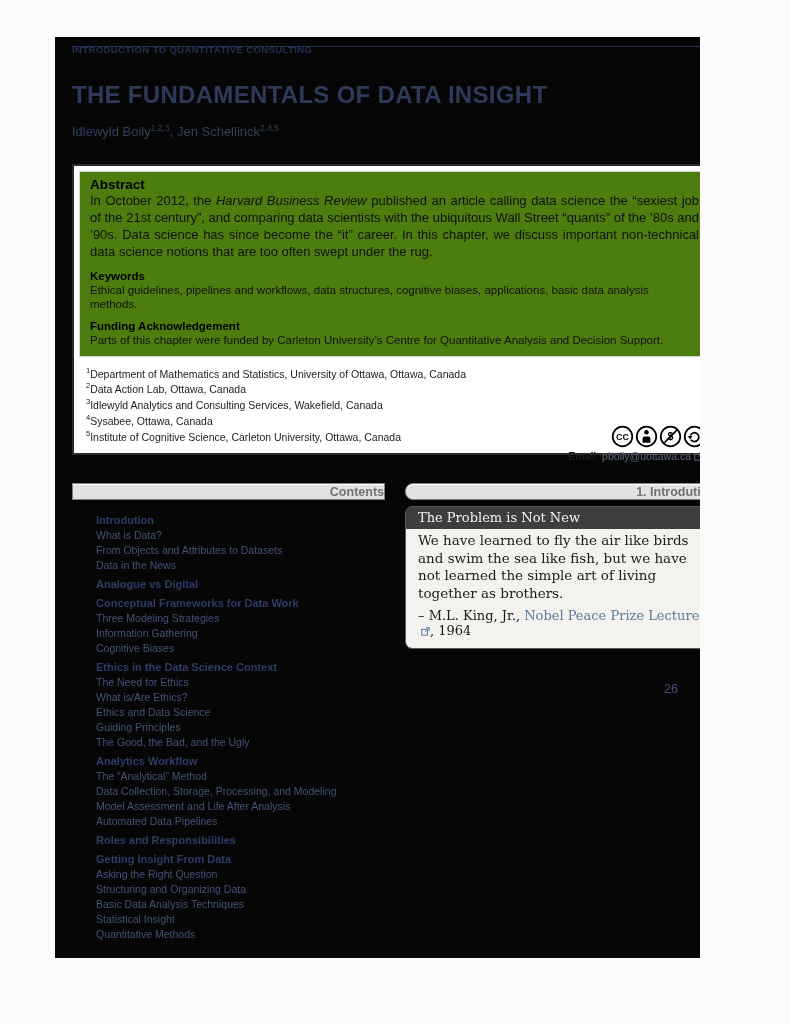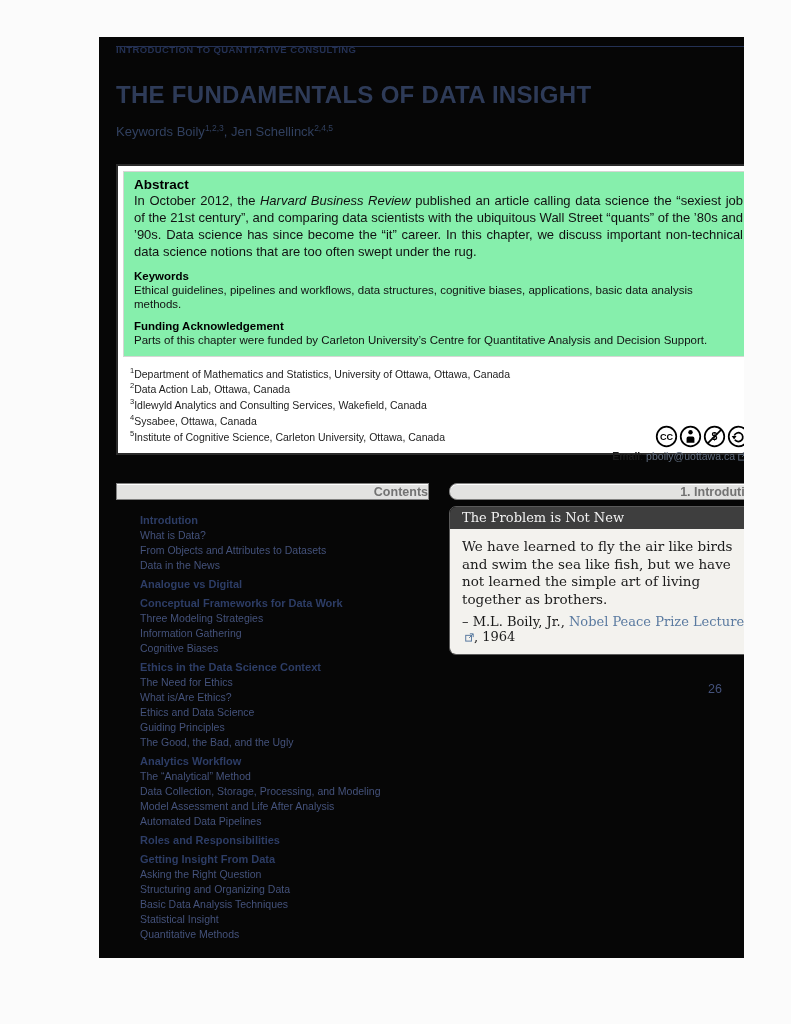--- a/index.html
+++ b/index.html
@@ -1,33 +1,33 @@
 <!DOCTYPE html>
 <html><head>
 <meta charset="utf-8">
 <style>
   html,body{margin:0;padding:0;background:#fbfbfb;}
   .canvas{position:relative;width:700px;height:1024px;background:#fbfbfb;overflow:hidden;
-          font-family:"Liberation Sans",sans-serif;margin-left:44px;}
+          font-family:"Liberation Sans",sans-serif;}
   .page{position:absolute;left:55px;top:37px;width:662px;height:921px;background:#060606;}
 
   
   .running-header{position:absolute;left:17px;top:2px;width:645px;height:14px;}
   .rh-line{position:absolute;left:0;top:7px;width:645px;height:1px;background:#2a3a63;opacity:.85;}
   .rh-text{position:relative;font-size:9.5px;font-weight:bold;letter-spacing:.4px;color:#243154;}
 
   .title{position:absolute;left:17px;top:44px;margin:0;font-size:24px;font-weight:bold;
          letter-spacing:.3px;color:#2e3b58;}
   .authors{position:absolute;left:17px;top:86px;font-size:13px;color:#31405f;}
   .authors sup{font-size:8.5px;}
 
   
   .abstract-card{position:absolute;left:17px;top:127px;width:641px;height:287px;background:#ffffff;
                  border:2px solid #2a2a2a;}
-  .abstract-panel{margin:5px 5px 0 5px;background:#86efac;border:1px solid #d6d6d4;padding:5px 10px 8px 10px;}
+  .abstract-panel{margin:5px 5px 0 5px;background:#4d7c0f;border:1px solid #d6d6d4;padding:5px 10px 8px 10px;}
   .abs-heading{font-size:13.5px;font-weight:bold;color:#000;margin:0 0 1px 0;}
   .abs-text{margin:0;font-size:13px;line-height:1.3;color:#111;text-align:justify;}
   .kw-heading{font-size:11.5px;font-weight:bold;color:#000;margin:9px 0 1px 0;}
   .kw-text{margin:0;font-size:11.5px;line-height:1.25;color:#111;}
   .footnotes{padding:9px 12px 0 12px;font-size:10.5px;line-height:1.45;color:#1c1c1c;}
   .fn-row sup{font-size:7.5px;}
   .email-line{padding:6px 12px 0 12px;font-size:10.5px;color:#1c1c1c;text-align:right;}
   .email-link{color:#5f6b7d;text-decoration:none;}
   .ext-icon{display:inline-block;vertical-align:-1px;margin-left:3px;}
   .cc-row{position:absolute;right:9px;bottom:5px;display:flex;gap:1px;}
@@ -43,41 +43,41 @@
   
   .toc{position:absolute;left:41px;top:476px;width:295px;}
   .toc-item{font-size:10.5px;line-height:15px;color:#44527b;cursor:pointer;}
   .toc-item.section{font-size:11px;font-weight:bold;color:#2d3d66;margin-top:4px;}
   .toc-item.section:first-child{margin-top:0;}
 
   
   .quote-box{position:absolute;left:350px;top:469px;width:310px;border-radius:7px;overflow:hidden;
              border:1px solid #5a5a5a;font-family:"DejaVu Serif",serif;}
   .quote-header{background:#3e3e3e;color:#f2f2f2;font-size:13px;padding:3px 12px 4px 12px;}
-  .quote-body{background:#f3f2ee;padding:9px 12px 10px 12px;}
+  .quote-body{background:#f3f2ee;padding:3px 12px 10px 12px;}
   .quote-text{margin:0;font-size:13.5px;line-height:1.3;color:#1b1b1b;}
   .quote-attr{margin:6px 0 0 0;font-size:13px;color:#1b1b1b;}
   .doc-link{color:#5a7aa0;text-decoration:none;}
 
   .page-number{position:absolute;left:609px;top:645px;font-size:12.5px;color:#44527b;text-align:center;}
 </style>
 </head>
 <body>
 
 <div class="canvas">
   <div class="page">
 
     <div class="running-header">
       <div class="rh-line"></div>
       <span class="rh-text">INTRODUCTION TO QUANTITATIVE CONSULTING</span>
     </div>
 
     <h1 class="title">THE FUNDAMENTALS OF DATA INSIGHT</h1>
 
-    <div class="authors"><span>Keywords Boily</span><sup>1,2,3</sup><span>, </span><span>Jen Schellinck</span><sup>2,4,5</sup></div>
+    <div class="authors"><span>Idlewyld Boily</span><sup>1,2,3</sup><span>, </span><span>Jen Schellinck</span><sup>2,4,5</sup></div>
 
     <div class="abstract-card">
       <div class="abstract-panel">
         <div class="abs-heading">Abstract</div>
         <p class="abs-text"><span>In October 2012, the </span><em>Harvard Business Review</em><span> published an article calling data science the “sexiest job of the 21st century”, and comparing data scientists with the ubiquitous Wall Street “quants” of the ’80s and ’90s.  Data science has since become the “it” career.  In this chapter, we discuss important non-technical data science notions that are too often swept under the rug.</span></p>
         <div class="kw-heading">Keywords</div>
         <p class="kw-text">Ethical guidelines, pipelines and workflows, data structures, cognitive biases, applications, basic data analysis methods.</p>
         <div class="kw-heading">Funding Acknowledgement</div>
         <p class="kw-text">Parts of this chapter were funded by Carleton University’s Centre for Quantitative Analysis and Decision Support.</p>
       </div>
@@ -152,21 +152,21 @@
         <div class="toc-item sub">Structuring and Organizing Data</div>
         <div class="toc-item sub">Basic Data Analysis Techniques</div>
         <div class="toc-item sub">Statistical Insight</div>
         <div class="toc-item sub">Quantitative Methods</div>
       </div>
 
     <div class="quote-box">
       <div class="quote-header">The Problem is Not New</div>
       <div class="quote-body">
         <p class="quote-text">We have learned to fly the air like birds and swim the sea like fish, but we have not learned the simple art of living together as brothers.</p>
-        <p class="quote-attr"><span>– M.L. Boily, Jr., </span><a href="#" class="doc-link">Nobel Peace Prize Lecture</a><svg class="ext-icon" width="9" height="9" viewBox="0 0 10 10">
+        <p class="quote-attr"><span>– M.L. King, Jr., </span><a href="#" class="doc-link">Nobel Peace Prize Lecture</a><svg class="ext-icon" width="9" height="9" viewBox="0 0 10 10">
               <rect x="0.8" y="2.6" width="6.4" height="6.4" fill="none" stroke="#5a7aa0" stroke-width="1.1"></rect>
               <path d="M5.4 0.9h3.7v3.7M9 1.1L4.6 5.4" fill="none" stroke="#5a7aa0" stroke-width="1.1"></path>
             </svg><span>, 1964</span></p>
       </div>
     </div>
 
     <div class="page-number">26</div>
 
   </div>
 </div>

